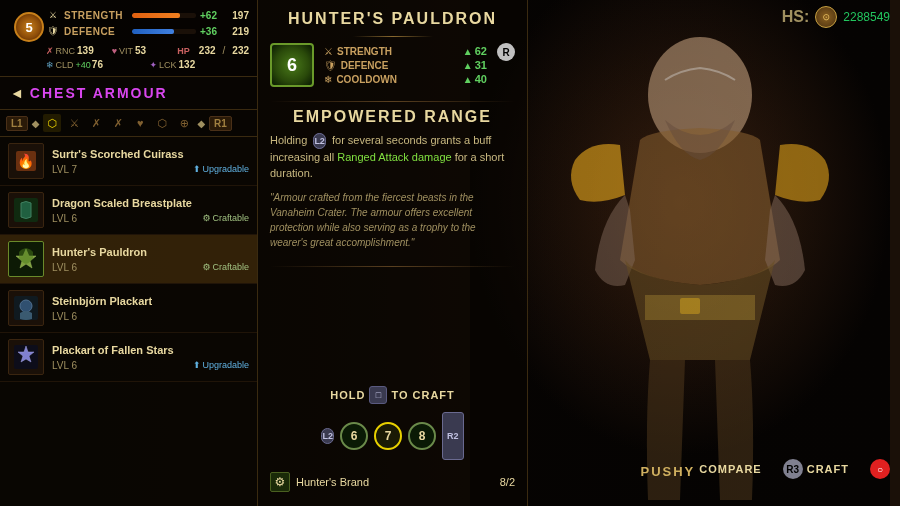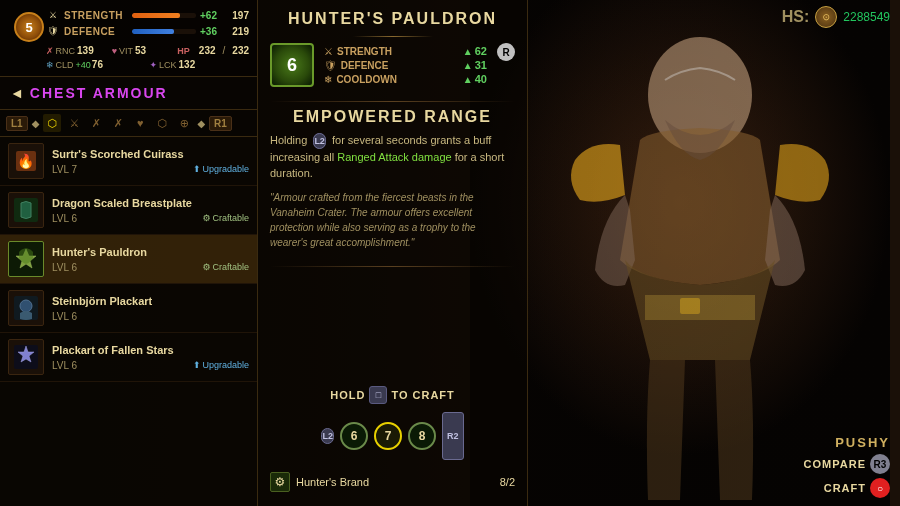--- a/index.html
+++ b/index.html
@@ -516,32 +516,32 @@
 
     .hs-value {
       color: #22c55e;
       font-size: 12px;
       font-weight: normal;
     }
 
     
     .bottom-right-btns {
       position: absolute;
-      bottom: 8px; right: 10px;
+      bottom: 27px; right: 10px;
       z-index: 3;
       display: flex;
-      flex-direction: column;
+      flex-direction: row;
       gap: 4px;
       align-items: flex-end;
     }
 
     .action-btn {
       display: flex;
       align-items: center;
-      gap: 4px;
+      gap: 21px;
     }
 
     .action-btn-label {
       color: #e8d8a0;
       font-size: 11px;
       font-weight: bold;
       letter-spacing: 1px;
     }
 
     .circle-btn {

